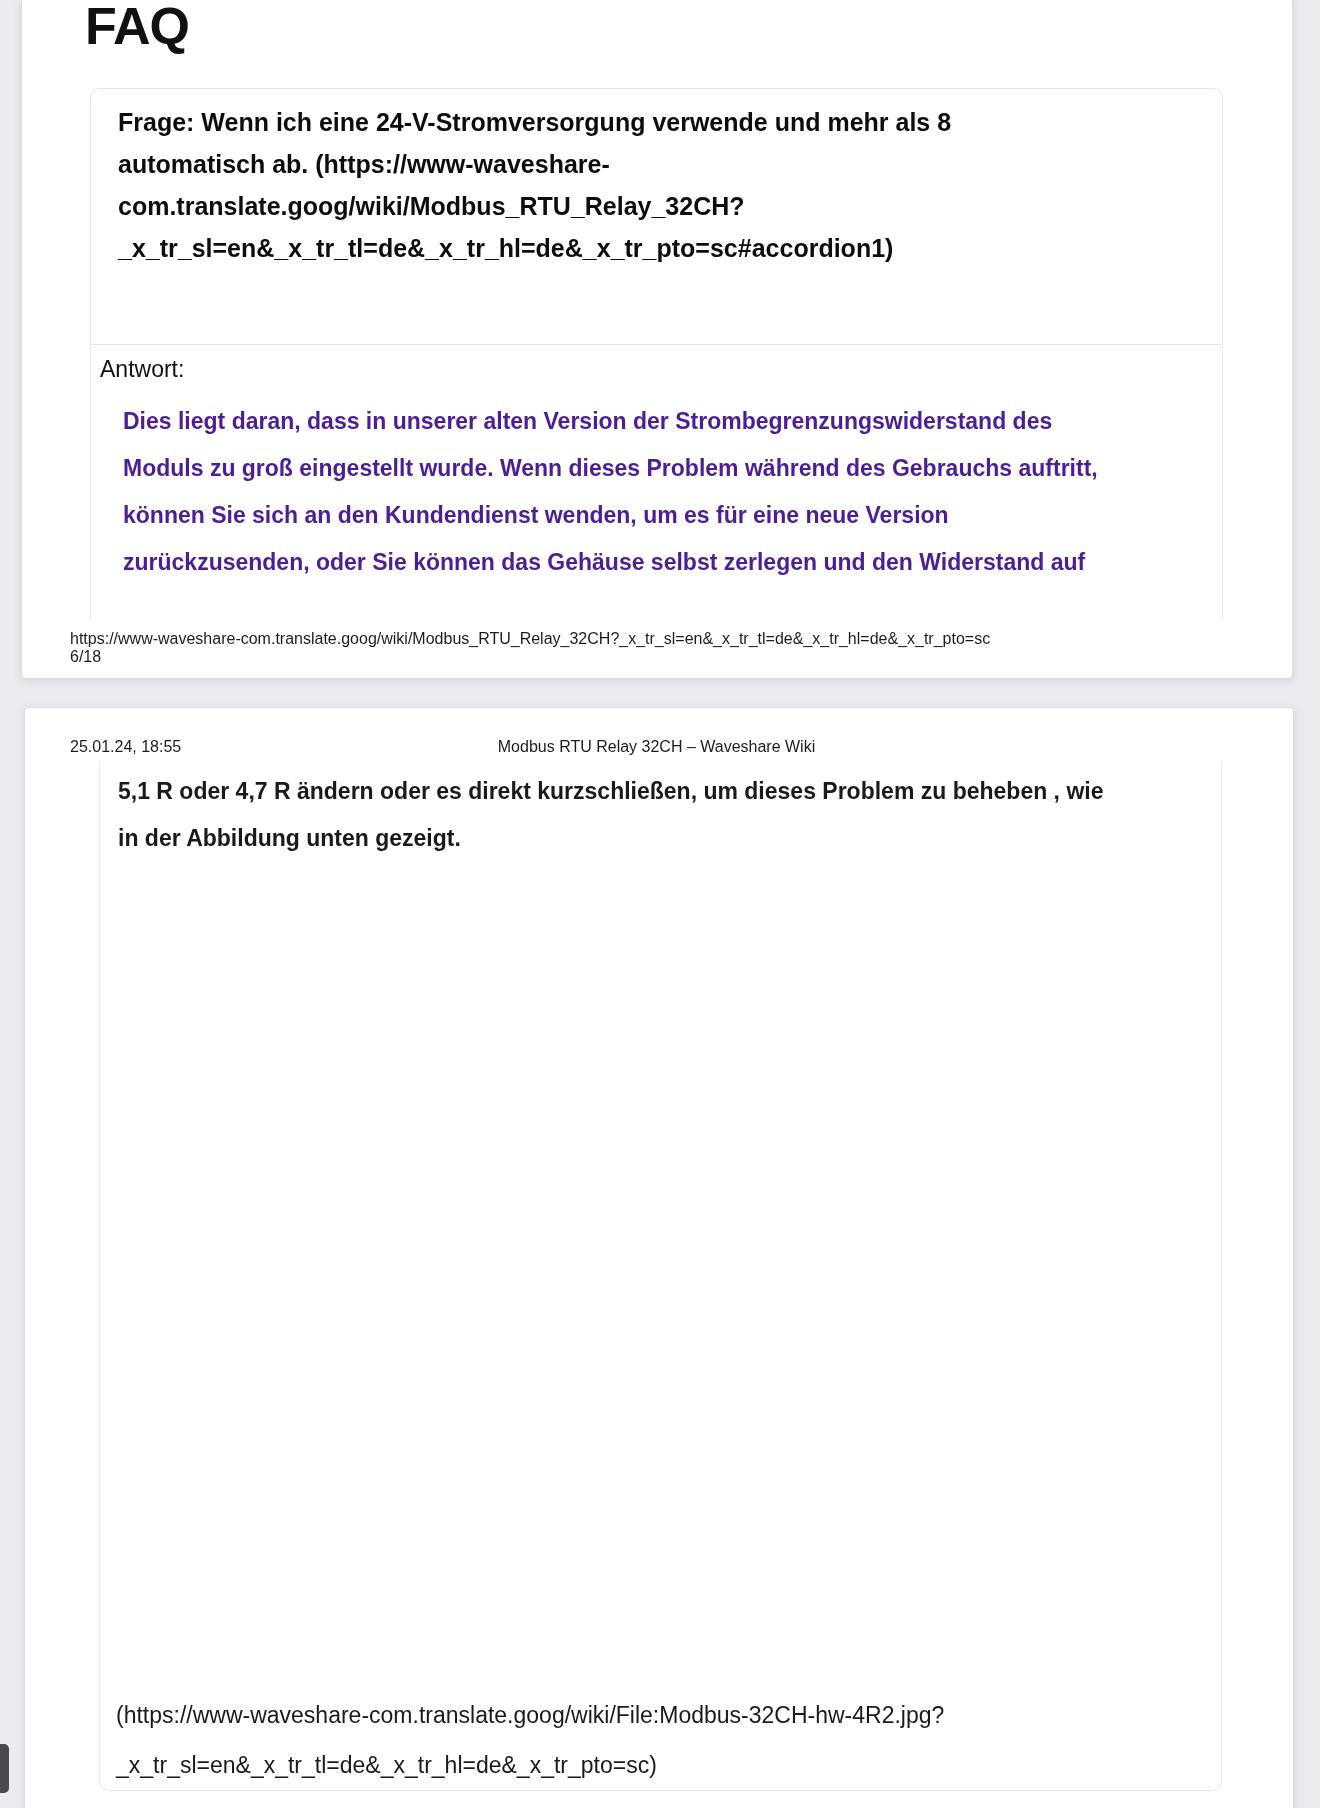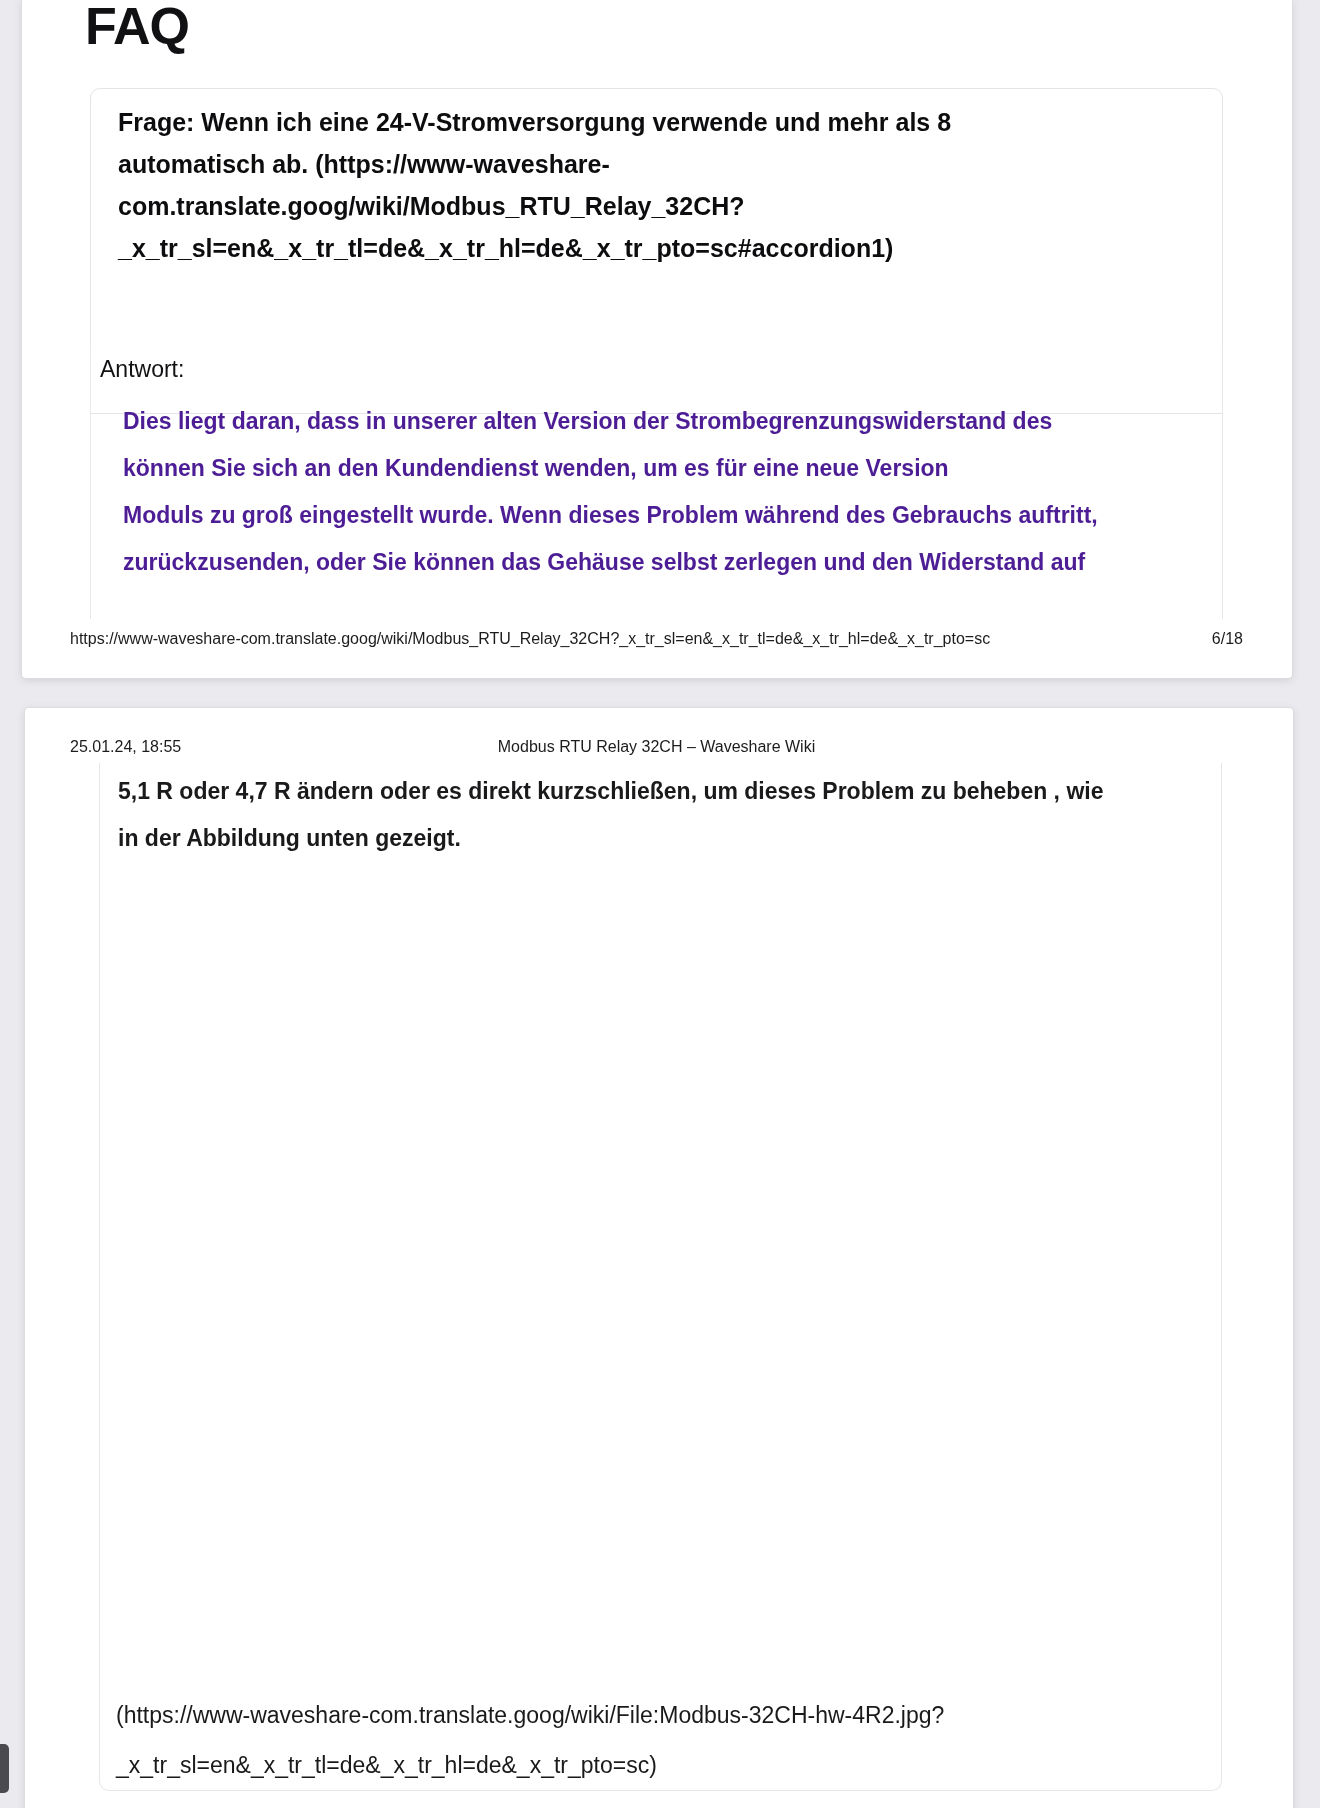--- a/index.html
+++ b/index.html
@@ -43,21 +43,21 @@
     font-size: 52px;
     font-weight: 700;
     letter-spacing: -1px;
     color: #111114;
   }
   .q-box {
     position: absolute;
     left: 68px;
     top: 88px;
     width: 1133px;
-    height: 326px;
+    height: 257px;
     box-sizing: border-box;
     border: 1.5px solid #e4e4e8;
     border-radius: 10px 10px 0 0;
   }
   .q-text {
     position: absolute;
     left: 27px;
     top: 12px;
     font-size: 25px;
     font-weight: 700;
@@ -96,20 +96,21 @@
   .footer-row {
     position: absolute;
     left: 48px;
     top: 630px;
     width: 1173px;
     display: flex;
     justify-content: space-between;
     align-items: baseline;
     font-size: 16px;
     color: #1c1c1e;
+    flex-direction: column;
   }
   .header-row {
     position: absolute;
     left: 45px;
     top: 30px;
     width: 1173px;
     height: 20px;
     font-size: 16px;
     color: #1c1c1e;
   }
@@ -188,22 +189,22 @@
         <div>_x_tr_sl=en&amp;_x_tr_tl=de&amp;_x_tr_hl=de&amp;_x_tr_pto=sc#accordion1)</div>
       </div>
     </div>
 
     <div class="a-body-p1"></div>
 
     <div class="answer-label">Antwort:</div>
 
     <div class="answer-text">
       <div>Dies liegt daran, dass in unserer alten Version der Strombegrenzungswiderstand des</div>
+      <div>Moduls zu groß eingestellt wurde. Wenn dieses Problem während des Gebrauchs auftritt,</div>
       <div>können Sie sich an den Kundendienst wenden, um es für eine neue Version</div>
-      <div>Moduls zu groß eingestellt wurde. Wenn dieses Problem während des Gebrauchs auftritt,</div>
       <div>zurückzusenden, oder Sie können das Gehäuse selbst zerlegen und den Widerstand auf</div>
     </div>
 
     <div class="footer-row">
       <span>https://www-waveshare-com.translate.goog/wiki/Modbus_RTU_Relay_32CH?_x_tr_sl=en&amp;_x_tr_tl=de&amp;_x_tr_hl=de&amp;_x_tr_pto=sc</span>
       <span>6/18</span>
     </div>
   </div>
 
   <div class="page page-2">

